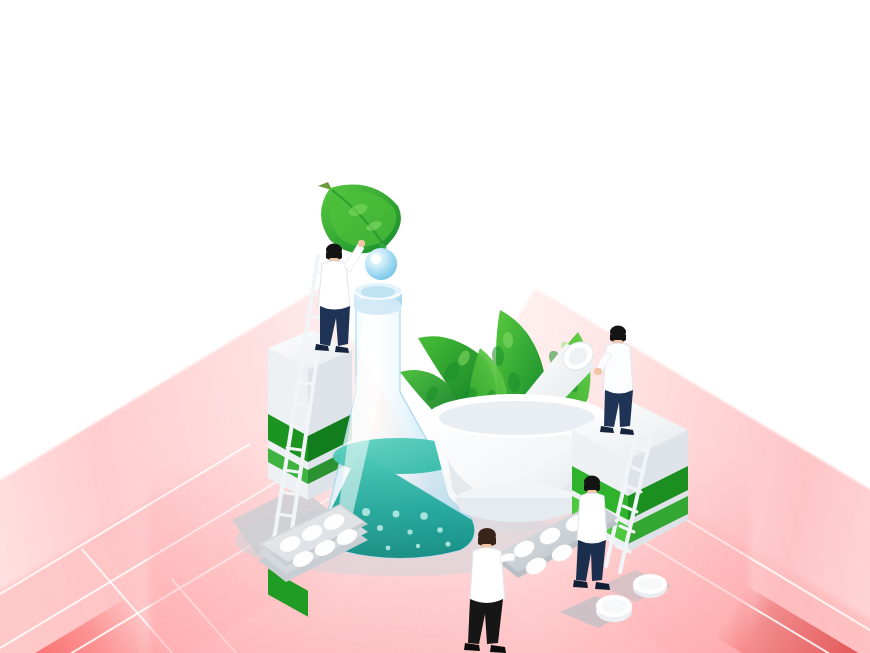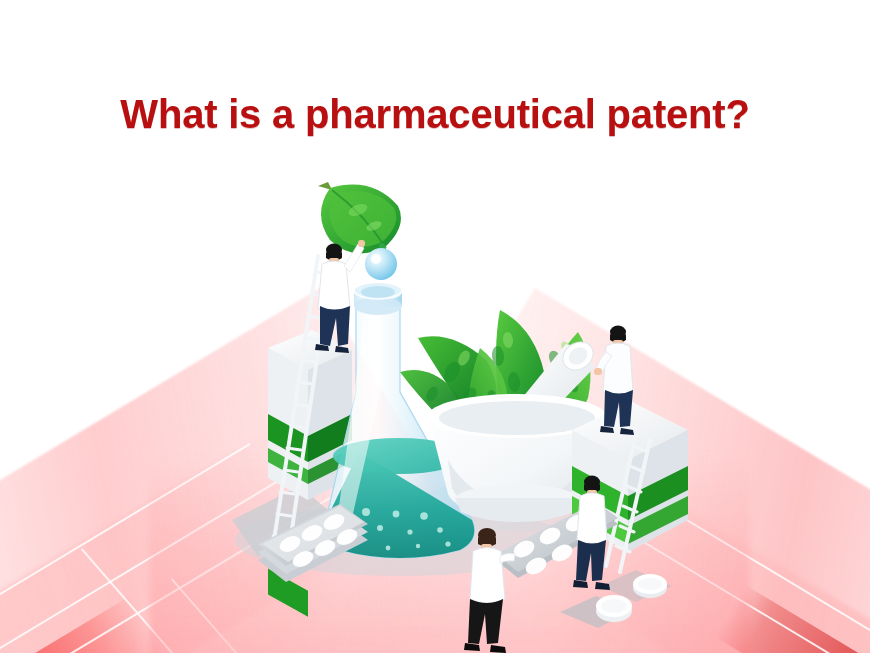--- a/index.html
+++ b/index.html
@@ -153,21 +153,20 @@
     <div class="band br-wash"></div>
     <div class="band br-mid"></div>
     <div class="band br-strong"></div>
 
     <div class="band br-hair1"></div>
     <div class="band br-hair2"></div>
 
     <div class="floor-tint"></div>
   </div>
 
-  <div class="title">What is a pharmaceutical patent?</div>
 
   <div class="stage">
     <svg viewBox="0 0 870 653" xmlns="http://www.w3.org/2000/svg">
       <defs>
         <linearGradient id="gLiquid" x1="0" y1="0" x2="0" y2="1">
           <stop offset="0%" stop-color="#3fc4b2"></stop>
           <stop offset="55%" stop-color="#1aa497"></stop>
           <stop offset="100%" stop-color="#0b887c"></stop>
         </linearGradient>
         <linearGradient id="gLiquidTop" x1="0" y1="0" x2="1" y2="1">

